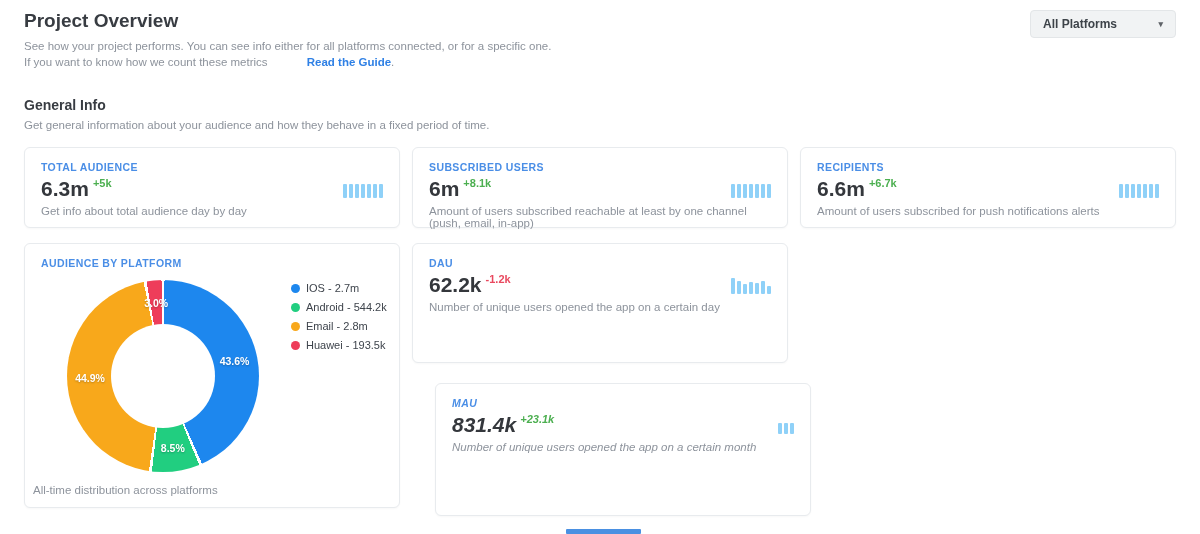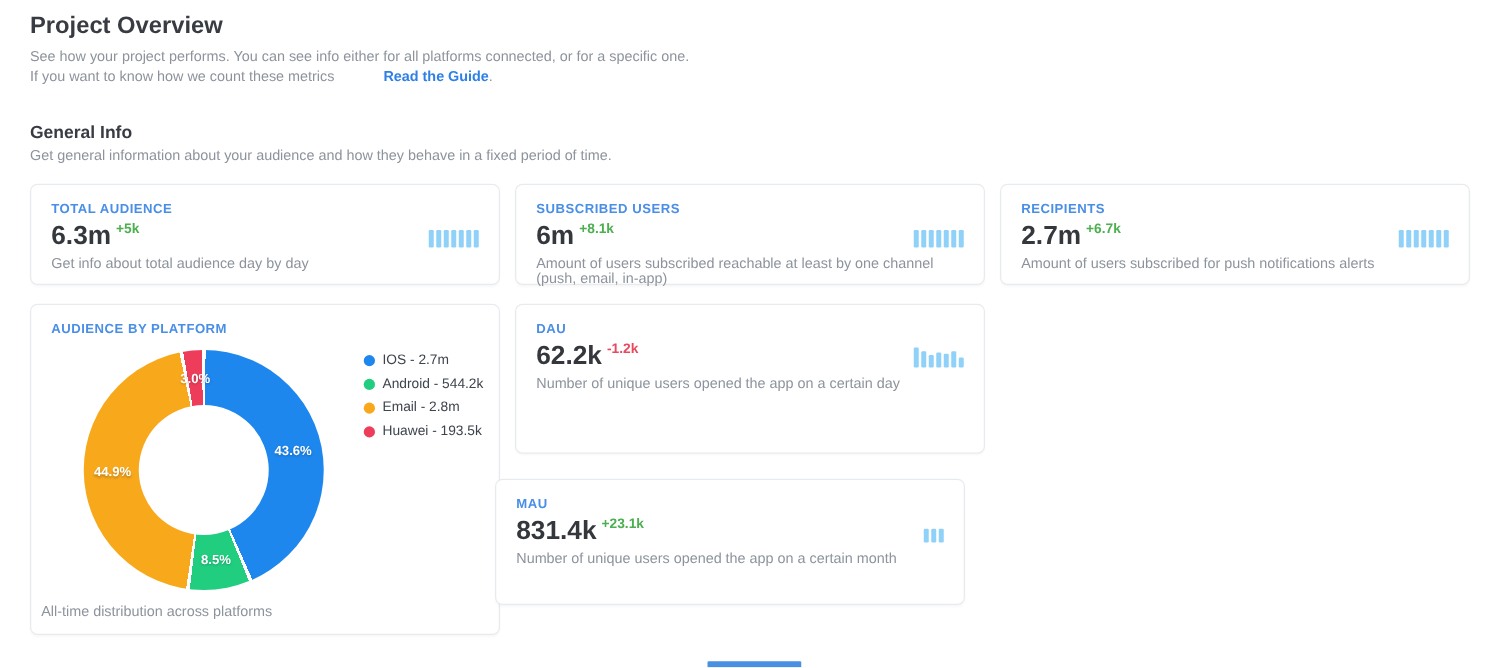--- a/index.html
+++ b/index.html
@@ -22,21 +22,21 @@
   .section-sub{position:absolute;left:24px;top:119px;margin:0;font-size:11.5px;color:#8d939c;}
 
   
   .card{position:absolute;box-sizing:border-box;background:#fff;border:1px solid #e8ebee;border-radius:6px;
         padding:13px 16px;box-shadow:0 1px 2px rgba(20,30,40,.03);}
   .c1{left:24px;top:147px;width:376px;height:81px;}
   .c2{left:412px;top:147px;width:376px;height:81px;}
   .c3{left:800px;top:147px;width:376px;height:81px;}
   .c-platform{left:24px;top:243px;width:376px;height:265px;}
   .c-dau{left:412px;top:243px;width:376px;height:120px;}
-  .c-mau{left:396px;top:383px;width:376px;height:101px;}
+  .c-mau{left:435px;top:383px;width:376px;height:133px;font-style:italic;}
 
   .card-title{font-size:10.5px;font-weight:bold;letter-spacing:.4px;color:#4a8ee6;margin-bottom:5px;}
   .value-row{display:flex;align-items:flex-start;line-height:1;}
   .metric-value{font-size:21px;font-weight:bold;color:#34373c;text-align:right;}
   .metric-delta{font-size:11px;font-weight:bold;margin-left:4px;margin-top:0;}
   .card-desc{font-size:11.5px;color:#8d939c;margin-top:6px;}
   .bars{position:absolute;right:16px;top:34px;height:16px;display:flex;align-items:flex-end;gap:2px;}
   .bar{width:4px;border-radius:1px;display:inline-block;}
 
   
@@ -55,20 +55,24 @@
 </style>
 </head>
 <body>
 
 <div class="page">
 
   <h1 class="page-title">Project Overview</h1>
   <p class="page-desc desc1">See how your project performs. You can see info either for all platforms connected, or for a specific one.</p>
   <p class="page-desc desc2"><span>If you want to know how we count these metrics </span><a class="guide-link">Read the Guide</a><span>.</span></p>
 
+  <div class="platform-select">
+    <span>All Platforms</span>
+    <span class="caret">▾</span>
+  </div>
 
   <h2 class="section-title">General Info</h2>
   <p class="section-sub">Get general information about your audience and how they behave in a fixed period of time.</p>
 
   <div class="card c1">
     <div class="card-title">TOTAL AUDIENCE</div>
     <div class="value-row">
       <span class="metric-value">6.3m</span>
       <span class="metric-delta" style="color: rgb(76, 175, 80);">+5k</span>
     </div>
@@ -98,21 +102,21 @@
         <span class="bar" style="height: 14px; background: rgb(143, 209, 248);"></span>
         <span class="bar" style="height: 14px; background: rgb(143, 209, 248);"></span>
         <span class="bar" style="height: 14px; background: rgb(143, 209, 248);"></span>
         <span class="bar" style="height: 14px; background: rgb(143, 209, 248);"></span>
       </div>
   </div>
 
   <div class="card c3">
     <div class="card-title">RECIPIENTS</div>
     <div class="value-row">
-      <span class="metric-value">2.7m</span>
+      <span class="metric-value">6.6m</span>
       <span class="metric-delta" style="color: rgb(76, 175, 80);">+6.7k</span>
     </div>
     <div class="card-desc">Amount of users subscribed for push notifications alerts</div>
     <div class="bars">
         <span class="bar" style="height: 14px; background: rgb(143, 209, 248);"></span>
         <span class="bar" style="height: 14px; background: rgb(143, 209, 248);"></span>
         <span class="bar" style="height: 14px; background: rgb(143, 209, 248);"></span>
         <span class="bar" style="height: 14px; background: rgb(143, 209, 248);"></span>
         <span class="bar" style="height: 14px; background: rgb(143, 209, 248);"></span>
         <span class="bar" style="height: 14px; background: rgb(143, 209, 248);"></span>

